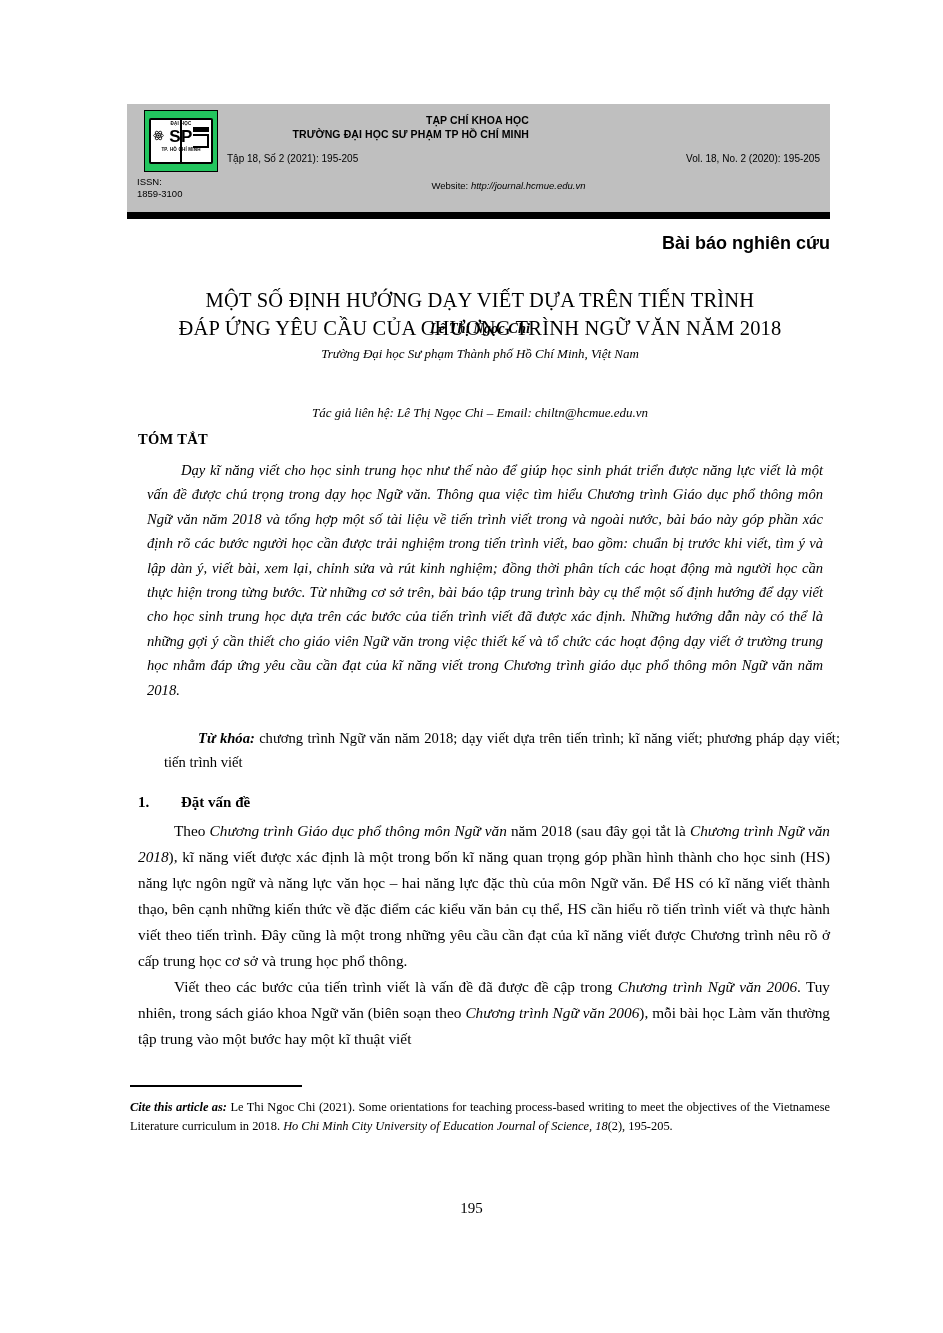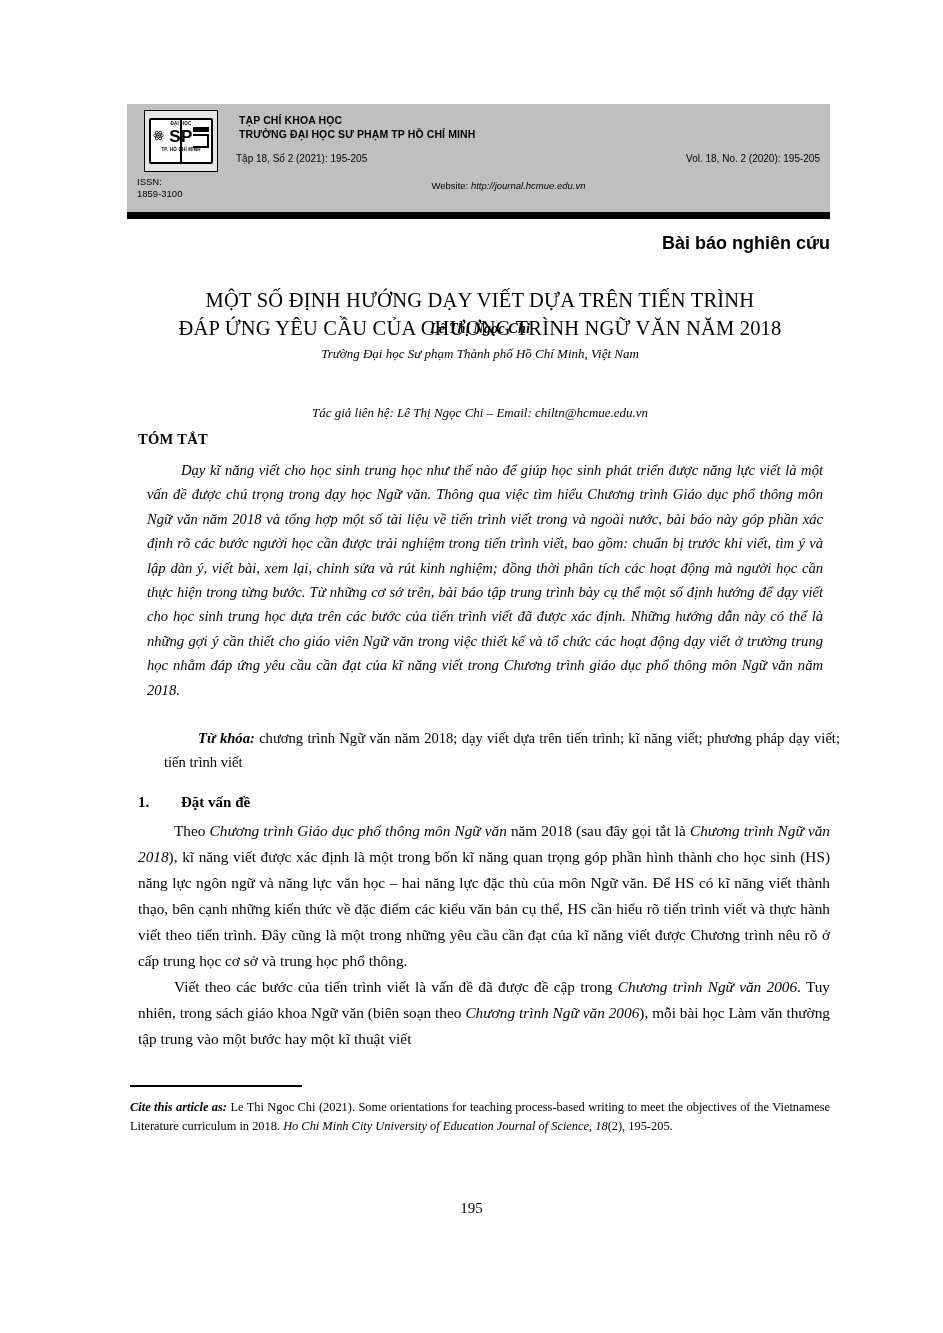--- a/index.html
+++ b/index.html
@@ -41,21 +41,21 @@
     height: 7px;
     background: #000000;
   }
 
   .logo-box {
     position: absolute;
     left: 17px;
     top: 6px;
     width: 74px;
     height: 62px;
-    background: #e5e5e5;
+    background: #22c55e;
     border: 1px solid #000;
     box-sizing: border-box;
   }
   .logo-inner {
     position: absolute;
     left: 4px; top: 4px;
     width: 64px; height: 52px;
   }
   .logo-book {
     position: absolute;
@@ -140,24 +140,25 @@
   .mh-left {
     position: absolute;
     left: 112px;
     top: 9px;
     width: 290px;
     font-family: "Liberation Sans", sans-serif;
     font-weight: bold;
     font-size: 10.5px;
     line-height: 14px;
     letter-spacing: 0.1px;
+    text-align: right;
   }
   .mh-left-vol {
     position: absolute;
-    left: 109px;
+    left: 100px;
     top: 48px;
     width: 290px;
     font-family: "Liberation Sans", sans-serif;
     font-size: 10px;
     line-height: 13px;
   }
   .mh-right {
     position: absolute;
     right: 10px;
     top: 9px;

